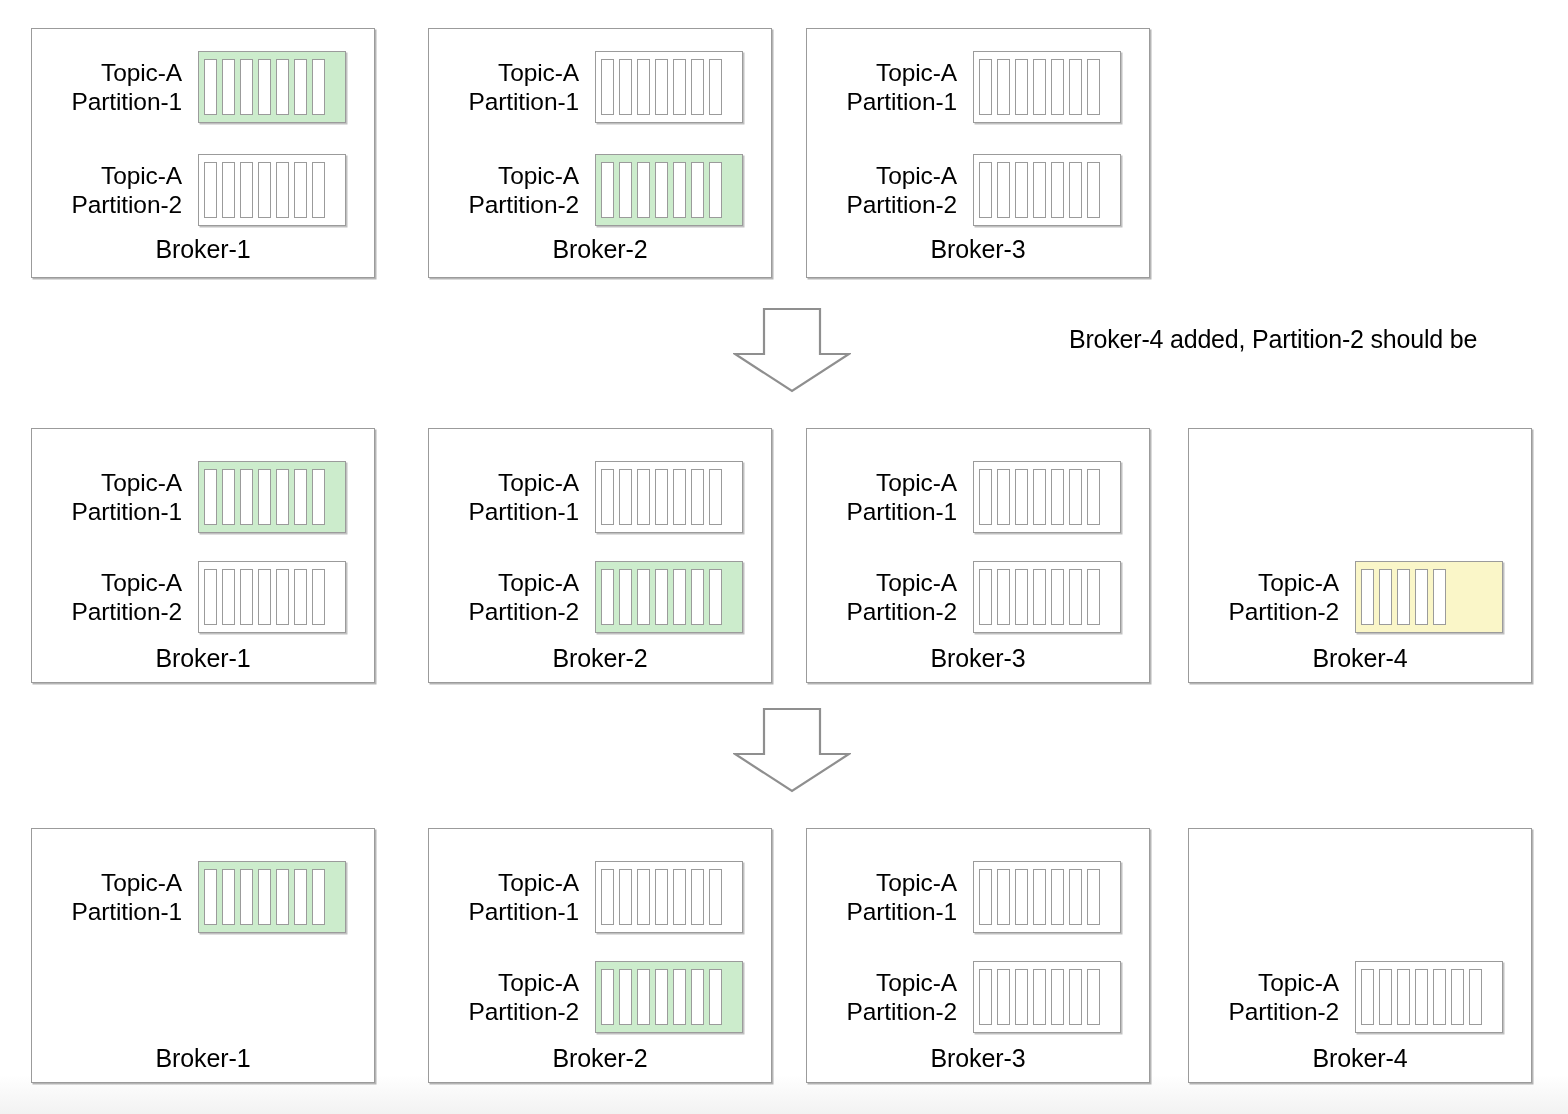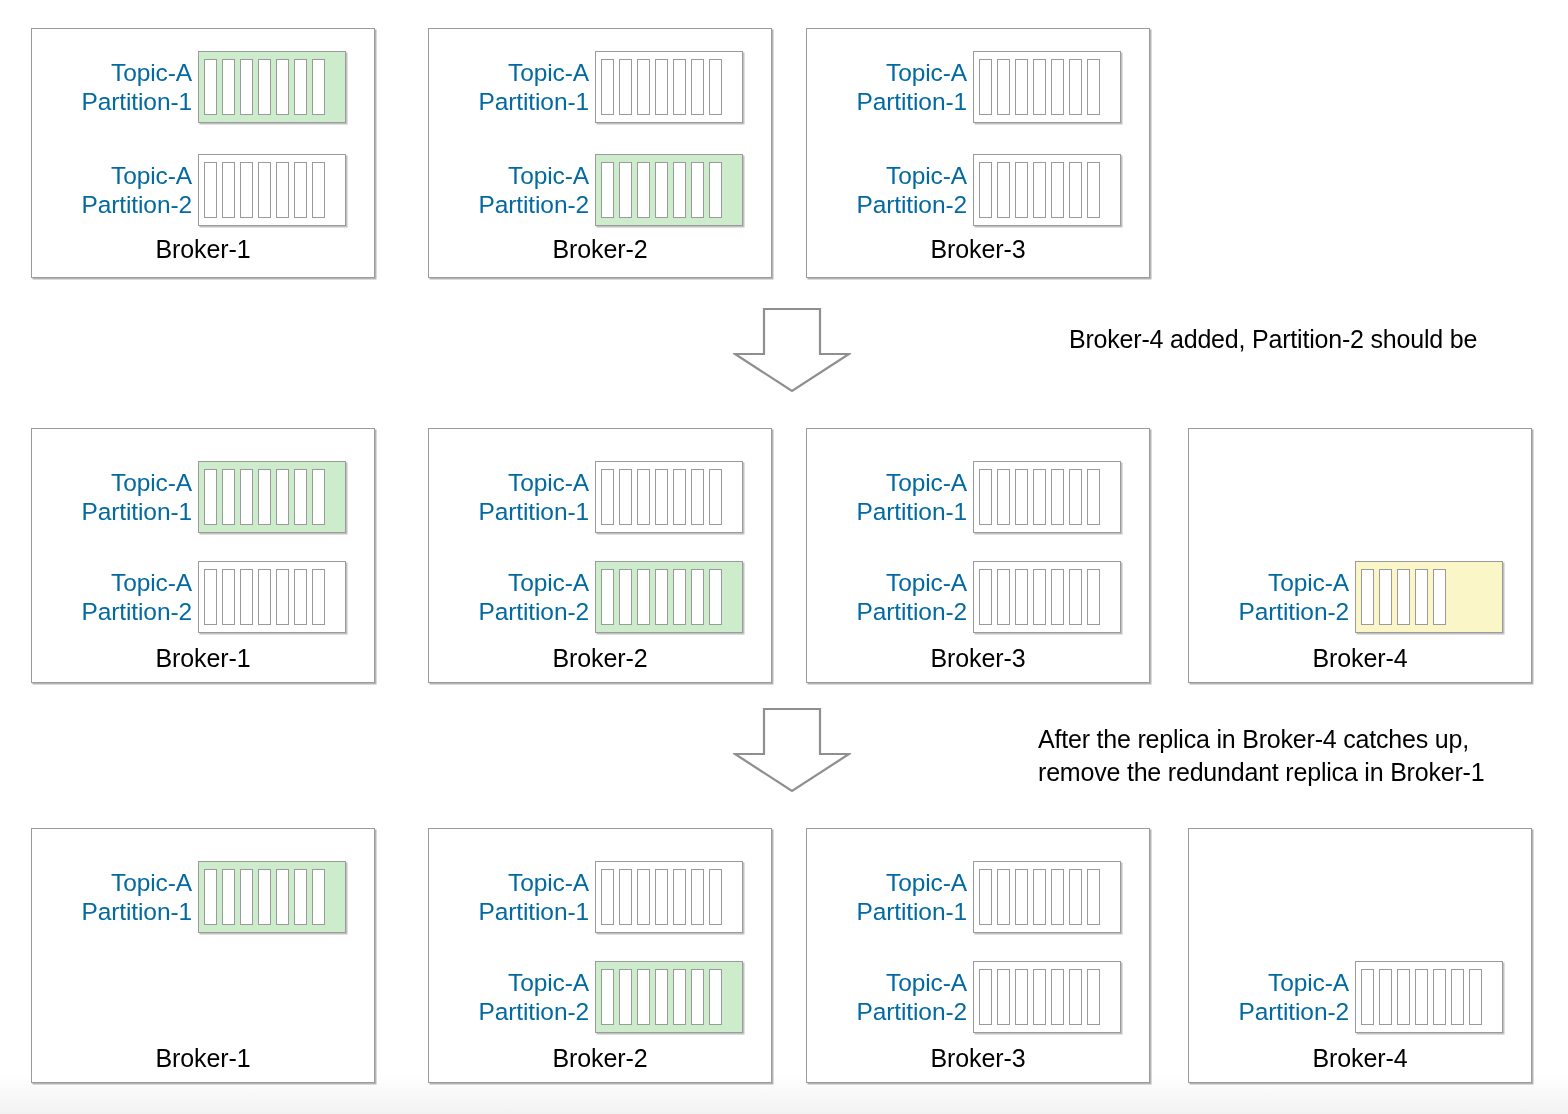--- a/index.html
+++ b/index.html
@@ -48,22 +48,22 @@
     right: 28px;
     height: 72px;
   }
 
   .partition-label {
     text-align: right;
     font-size: 24.5px;
     line-height: 29px;
     letter-spacing: -0.1px;
     white-space: nowrap;
-    padding-right: 6px;
-    color: #0369a1;
+    padding-right: 16px;
+    color: #000000;
   }
   .partition-label span { display: block; }
 
   
   .seg-bar {
     box-sizing: border-box;
     width: 148px;
     height: 72px;
     border: 1.5px solid #9b9b9b;
     background: #ffffff;
@@ -105,20 +105,21 @@
   .down-arrow svg { display: block; }
 
   
   .annotation {
     position: absolute;
     font-size: 25px;
     line-height: 33px;
     letter-spacing: -0.2px;
     color: #000;
     white-space: nowrap;
+    text-align: center;
   }
   .annotation span { display: block; }
 </style>
 </head>
 <body>
 
 <div id="stage">
     <div class="broker-box" style="left: 31px; top: 28px; width: 344px; height: 250px;">
       <div class="broker-inner">
         <div class="partition-row" style="top: 22px;">
@@ -463,17 +464,13 @@
       </svg>
     </div>
     <div class="down-arrow" style="left: 733px; top: 707px;">
       <svg width="118" height="86" viewBox="0 0 118 86">
         <path d="M31 2 L87 2 L87 47 L116 47 L59 84 L2 47 L31 47 Z" fill="#ffffff" stroke="#8f8f8f" stroke-width="2.2" stroke-linejoin="miter"></path>
       </svg>
     </div>
     <div class="annotation" style="left: 1069px; top: 323px;">
       <span>Broker-4 added, Partition-2 should be</span>
     </div>
-    <div class="annotation" style="left: 1038px; top: 723px;">
-      <span>After the replica in Broker-4 catches up,</span>
-      <span>remove the redundant replica in Broker-1</span>
-    </div>
   </div>
 
 </body></html>

